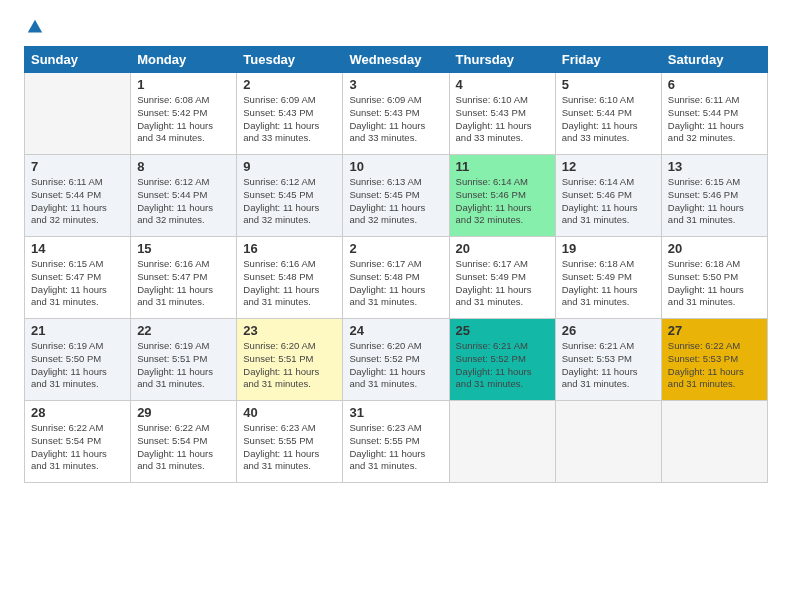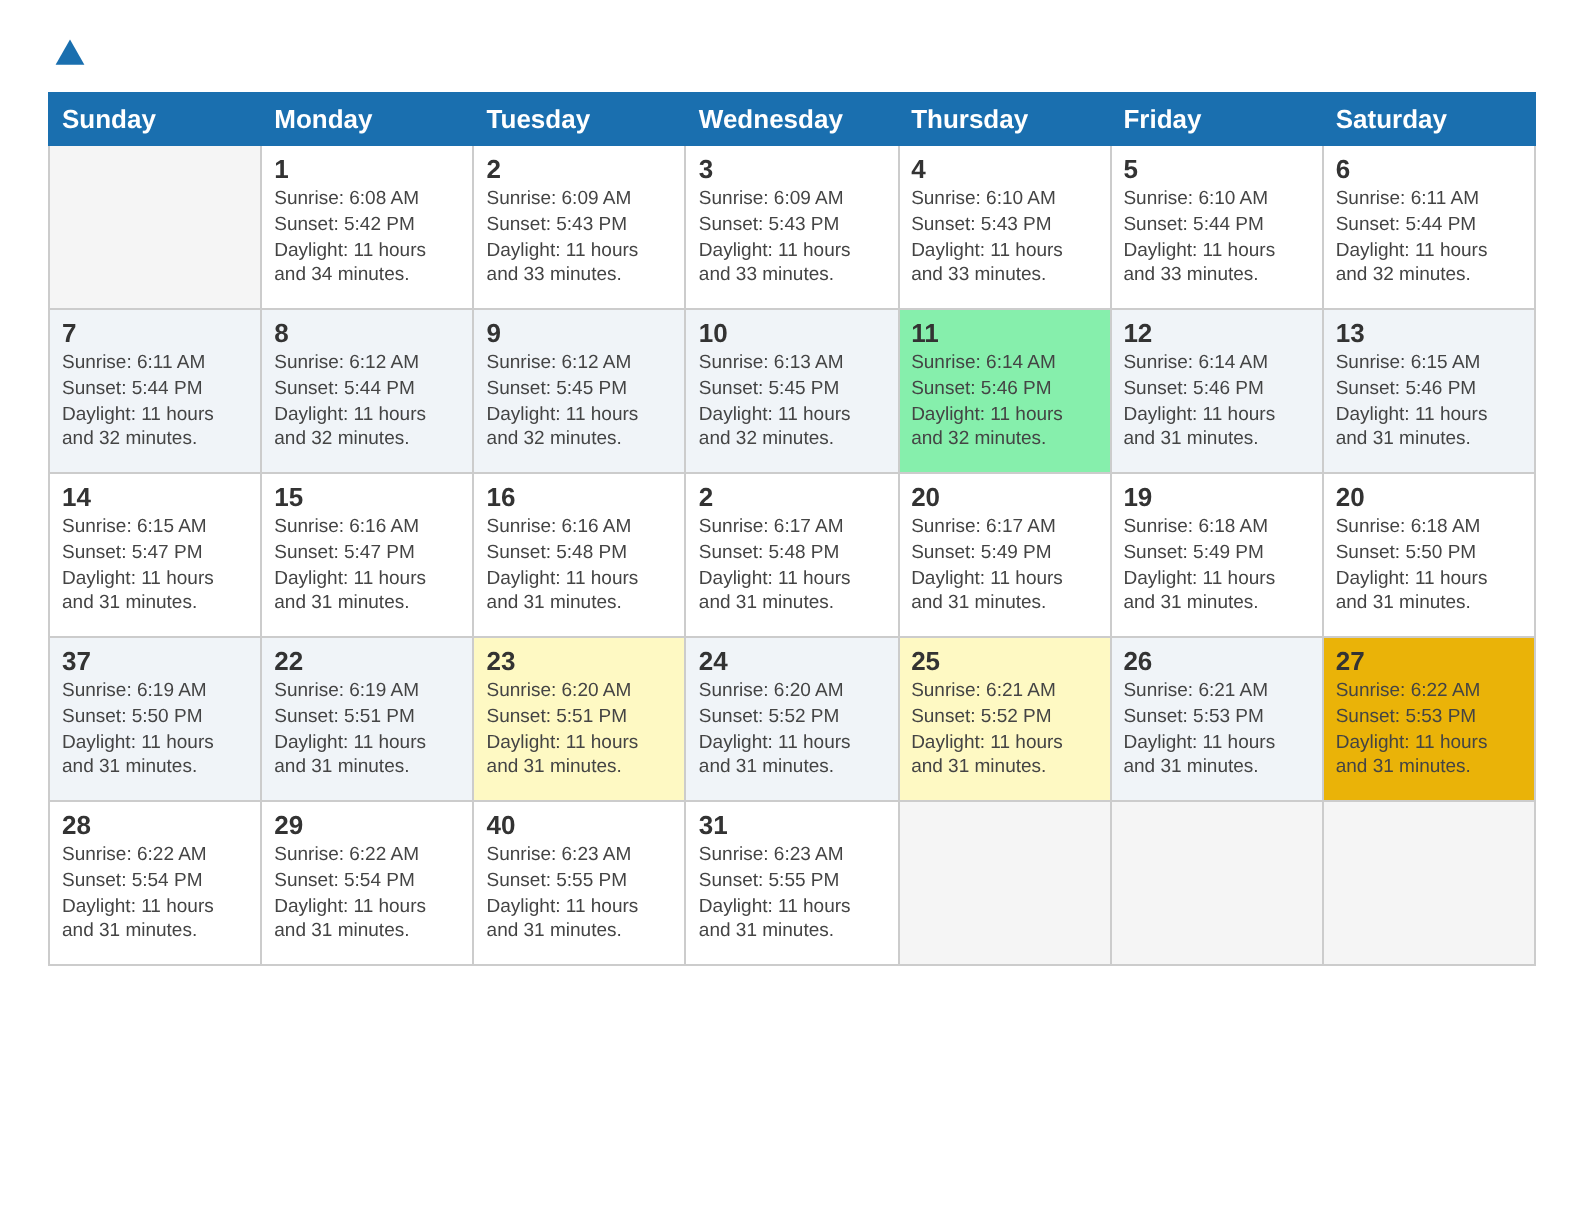--- a/index.html
+++ b/index.html
@@ -259,21 +259,21 @@
           </td>
           <td style="background: rgb(255, 255, 255);">
             <span class="day-num">20</span>
             <div class="day-info" style="white-space: pre-line;">Sunrise: 6:18 AM
 Sunset: 5:50 PM
 Daylight: 11 hours and 31 minutes.</div>
           </td>
         </tr>
         <tr>
           <td style="background: rgb(240, 244, 248);">
-            <span class="day-num">37</span>
+            <span class="day-num">21</span>
             <div class="day-info" style="white-space: pre-line;">Sunrise: 6:19 AM
 Sunset: 5:50 PM
 Daylight: 11 hours and 31 minutes.</div>
           </td>
           <td style="background: rgb(240, 244, 248);">
             <span class="day-num">22</span>
             <div class="day-info" style="white-space: pre-line;">Sunrise: 6:19 AM
 Sunset: 5:51 PM
 Daylight: 11 hours and 31 minutes.</div>
           </td>
@@ -282,21 +282,21 @@
             <div class="day-info" style="white-space: pre-line;">Sunrise: 6:20 AM
 Sunset: 5:51 PM
 Daylight: 11 hours and 31 minutes.</div>
           </td>
           <td style="background: rgb(240, 244, 248);">
             <span class="day-num">24</span>
             <div class="day-info" style="white-space: pre-line;">Sunrise: 6:20 AM
 Sunset: 5:52 PM
 Daylight: 11 hours and 31 minutes.</div>
           </td>
-          <td style="background: #fef9c3;">
+          <td style="background: #14b8a6;">
             <span class="day-num">25</span>
             <div class="day-info" style="white-space: pre-line;">Sunrise: 6:21 AM
 Sunset: 5:52 PM
 Daylight: 11 hours and 31 minutes.</div>
           </td>
           <td style="background: rgb(240, 244, 248);">
             <span class="day-num">26</span>
             <div class="day-info" style="white-space: pre-line;">Sunrise: 6:21 AM
 Sunset: 5:53 PM
 Daylight: 11 hours and 31 minutes.</div>

